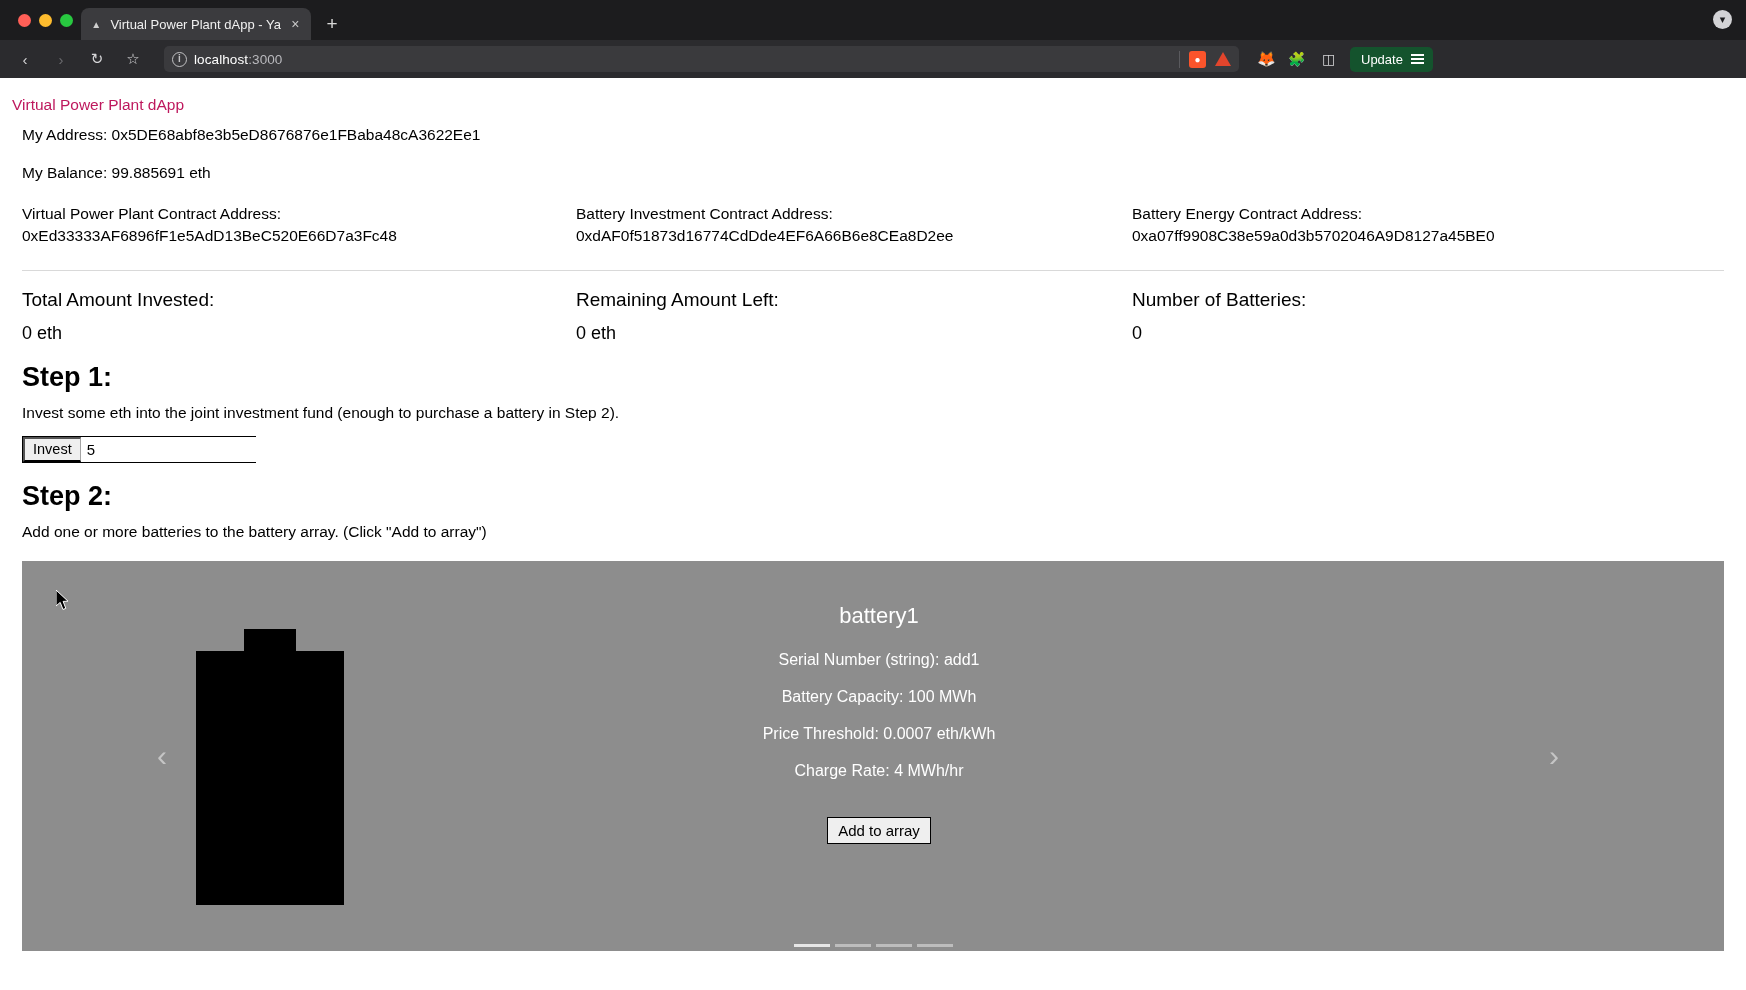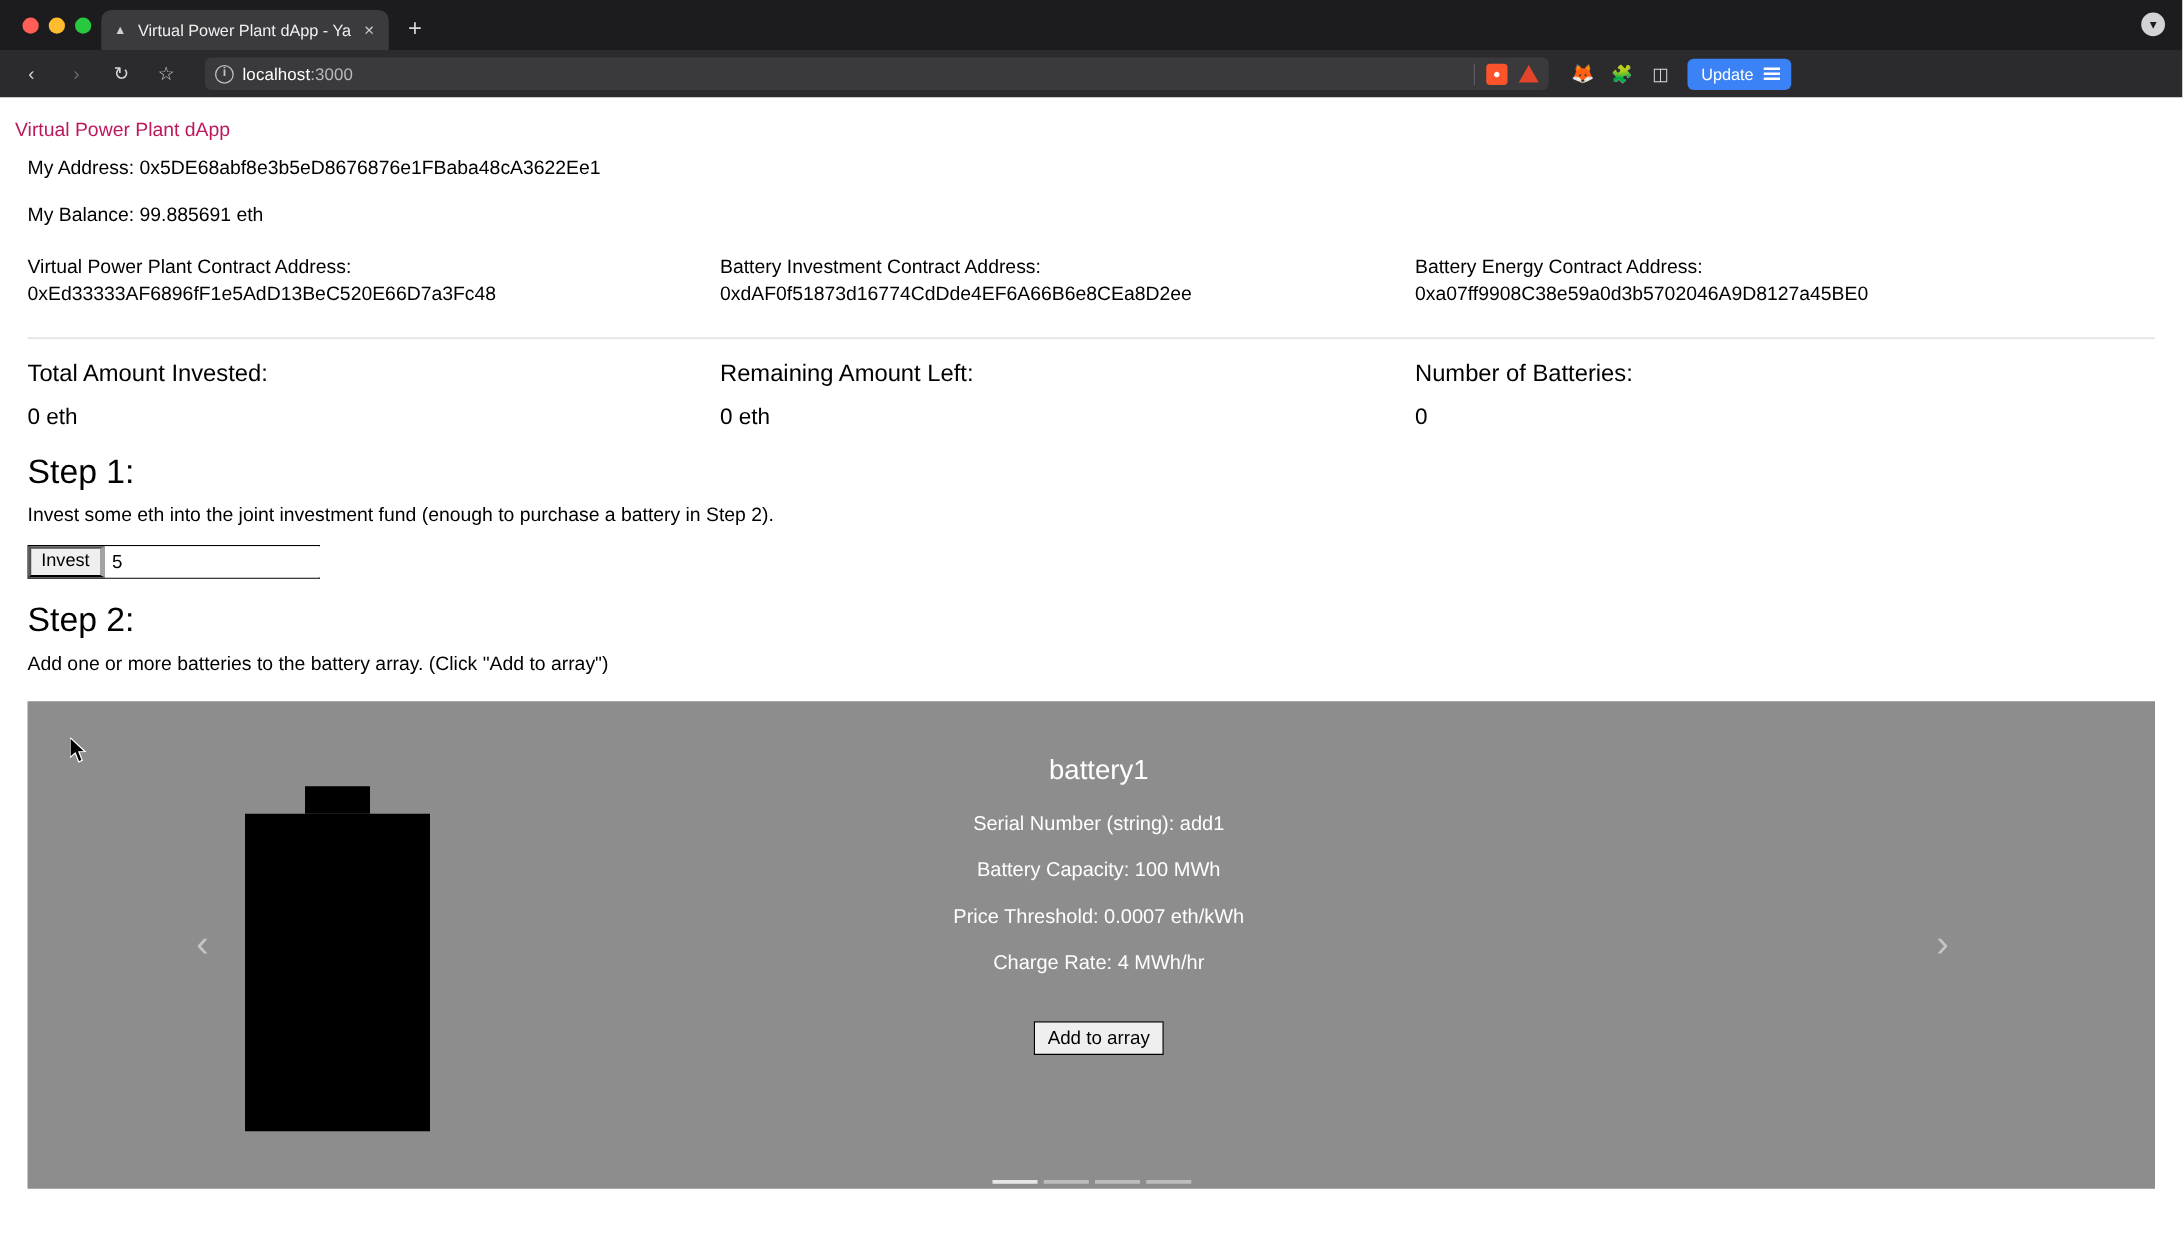--- a/index.html
+++ b/index.html
@@ -131,21 +131,21 @@
     border-bottom: 14px solid #e2452c;
   }
   .toolbar-right { display: flex; align-items: center; gap: 12px; }
   .ext-icon {
     width: 19px; height: 19px;
     display: flex; align-items: center; justify-content: center;
     font-size: 14px; color: #d6d6d8;
   }
   .ext-fox { color: #f0803c; font-size: 15px; }
   .update-btn {
-    height: 25px; background: #3b82f6; color: #fff;
+    height: 25px; background: #14532d; color: #fff;
     border-radius: 5px; font-size: 13px;
     display: flex; align-items: center; gap: 8px;
     padding: 0 9px 0 11px;
   }
   .hamburger { display: flex; flex-direction: column; gap: 2.5px; }
   .hamburger span { display: block; width: 13px; height: 1.8px; background: #fff; }
 
   
   .page {
     flex: 1 1 auto;
@@ -187,41 +187,41 @@
     display: grid;
     grid-template-columns: 554px 556px 1fr;
     padding: 18px 22px 0 22px;
   }
   .stat-label { font-size: 19px; color: #000; }
   .stat-value { font-size: 18px; color: #000; margin-top: 12px; }
 
   .step-head {
     font-size: 27px; color: #000;
     padding: 18px 22px 0 22px;
-    font-weight: 400;
+    font-weight: 700;
   }
   .step-desc {
     font-size: 15.5px; color: #000;
     padding: 11px 22px 0 22px;
   }
 
   .invest-row {
     padding: 14px 22px 0 22px;
     display: flex; align-items: center;
   }
   .invest-group {
     display: flex; align-items: stretch;
     border: 1px solid #000;
     height: 27px;
     width: 234px;
     background: #fff;
   }
   .invest-btn {
     background: #efefef;
-    border-right: 4px solid #a3a3a3;
+    border-right: 1px solid #a3a3a3;
     font-size: 14.5px;
     padding: 0 8px;
     display: flex; align-items: center; justify-content: center;
     color: #000;
     font-family: "Liberation Sans", sans-serif;
   }
   .invest-input {
     flex: 1 1 auto;
     border: none; outline: none;
     font-size: 15px;

